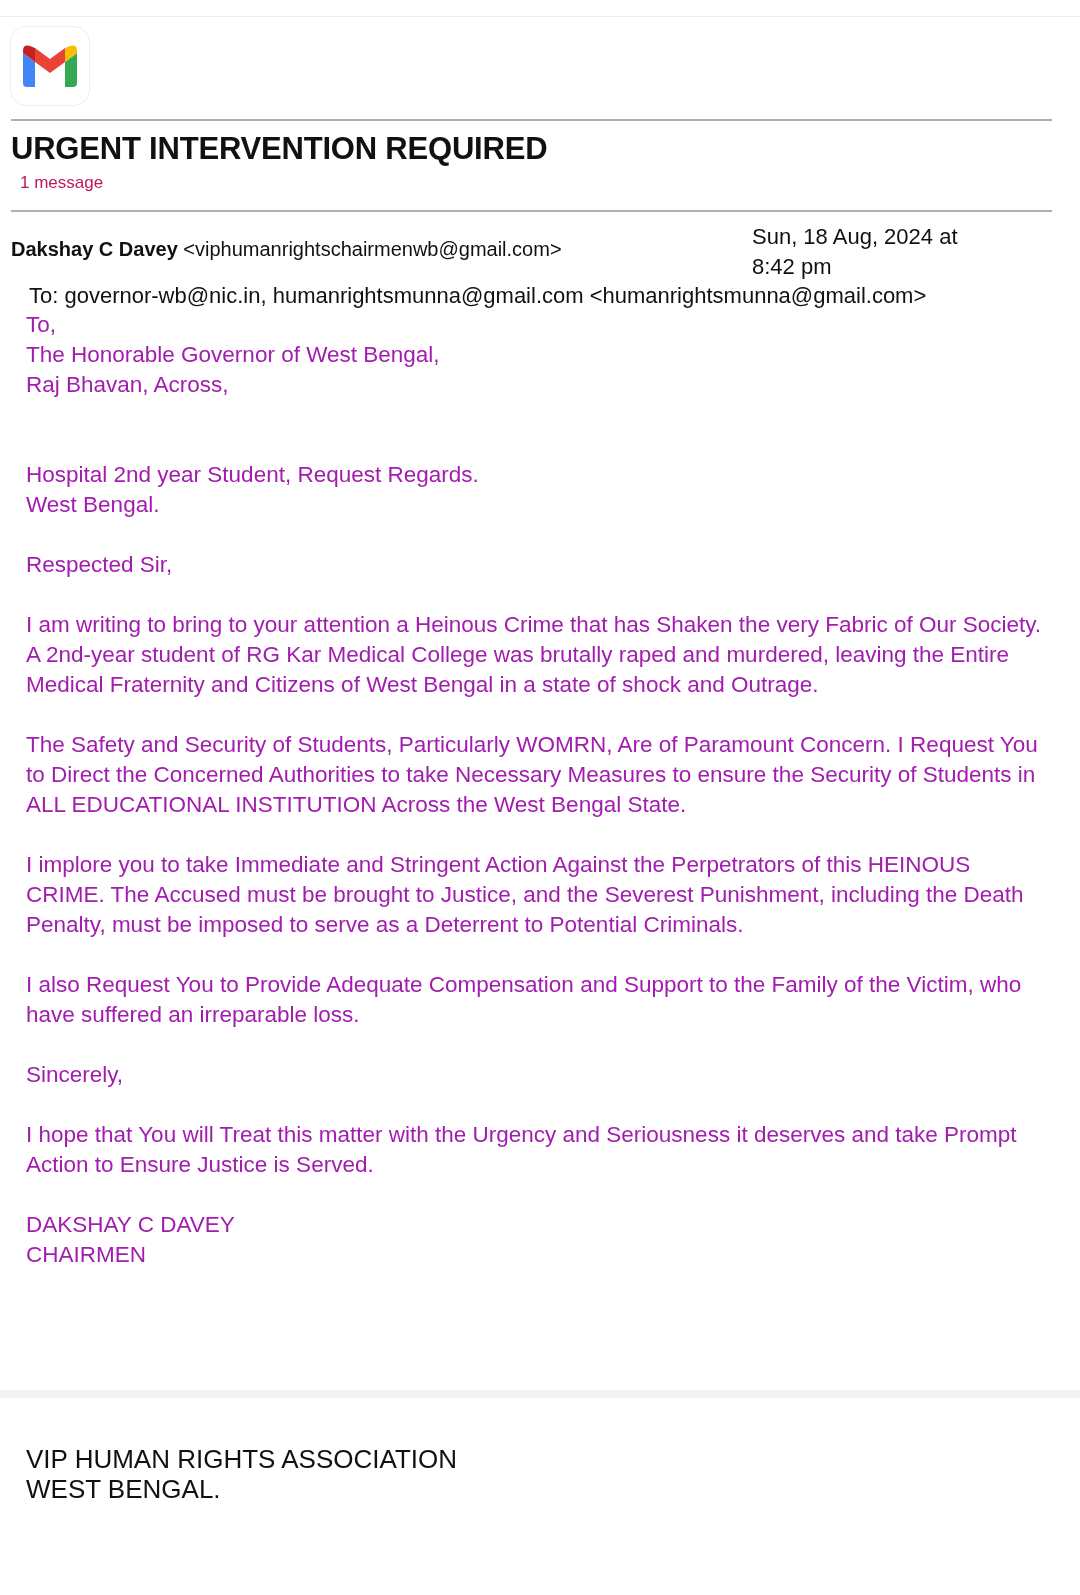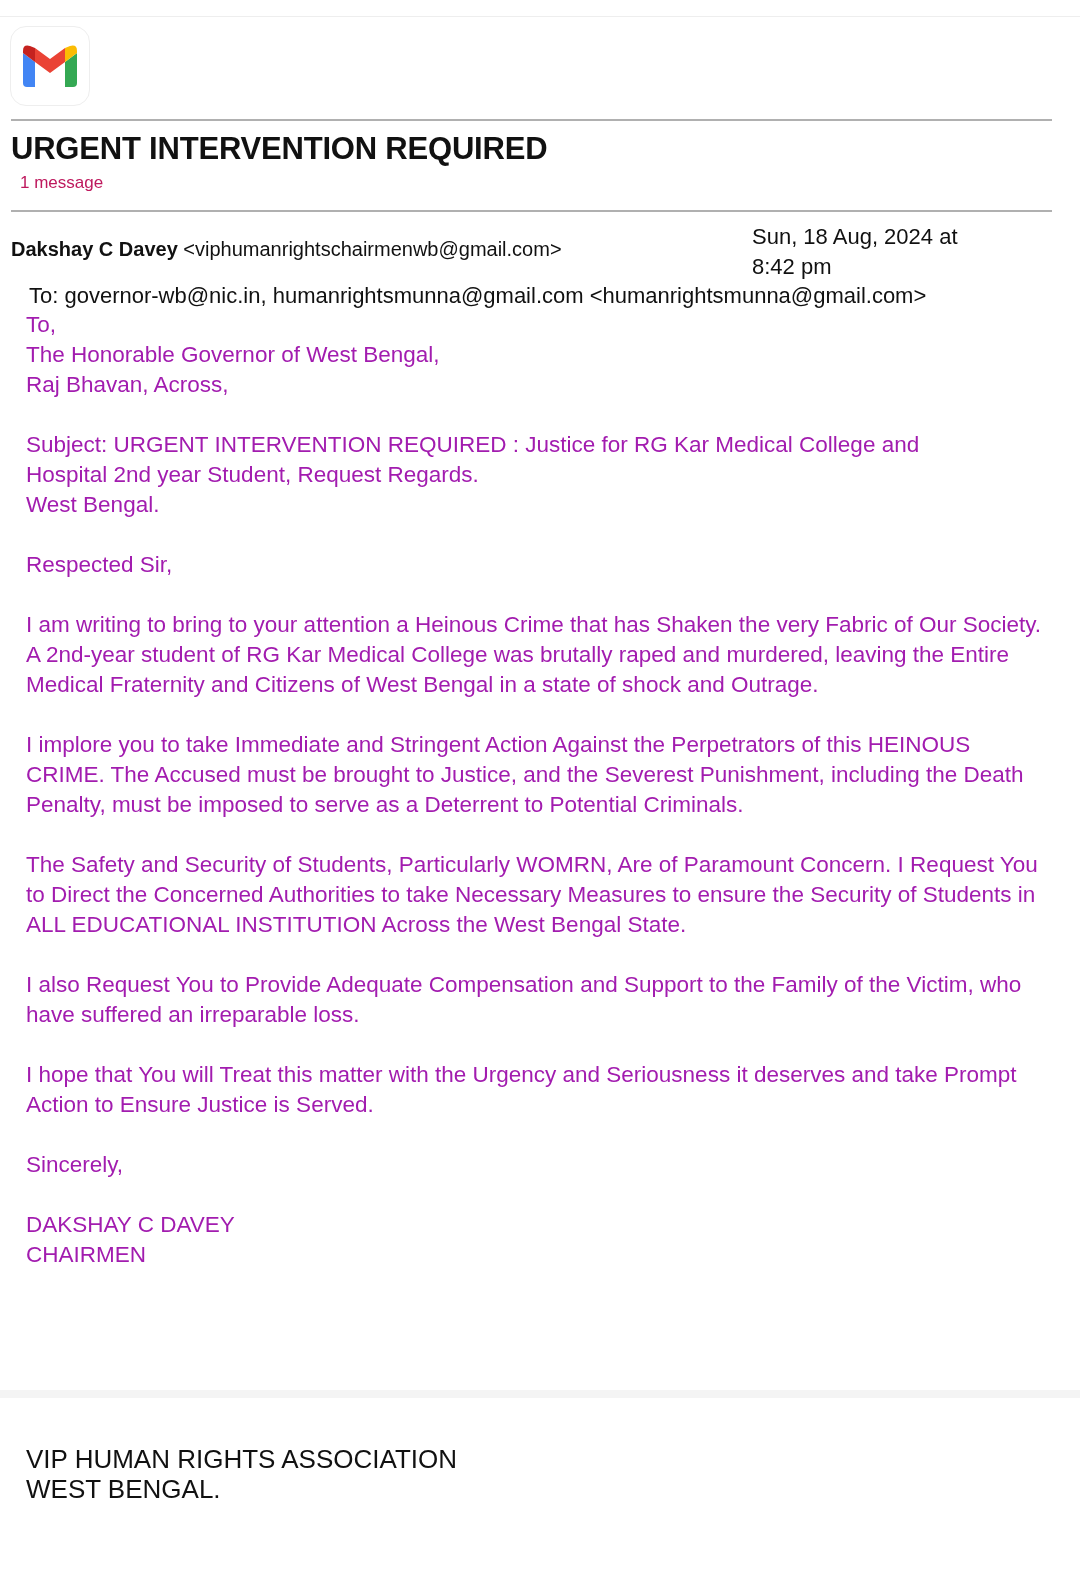--- a/index.html
+++ b/index.html
@@ -71,31 +71,31 @@
 
 <div class="to">To: governor-wb@nic.in, humanrightsmunna@gmail.com &lt;humanrightsmunna@gmail.com&gt;</div>
 
 <div class="body">
   <p>
     <span>To,</span><br>
     <span>The Honorable Governor of West Bengal,</span><br>
     <span>Raj Bhavan, Across,</span>
   </p>
   <p>
-    <span>Subject: URGENT INTERVENTION REQUIRED : Justice for RG Kar Medical College and</span><br>
+    <br>
     <span>Hospital 2nd year Student, Request Regards.</span><br>
     <span>West Bengal.</span>
   </p>
   <p>Respected Sir,</p>
   <p>I am writing to bring to your attention a Heinous Crime that has Shaken the very Fabric of Our Society. A 2nd-year student of RG Kar Medical College was brutally raped and murdered, leaving the Entire Medical Fraternity and Citizens of West Bengal in a state of shock and Outrage.</p>
+  <p>The Safety and Security of Students, Particularly WOMRN, Are of Paramount Concern. I Request You to Direct the Concerned Authorities to take Necessary Measures to ensure the Security of Students in ALL EDUCATIONAL INSTITUTION Across the West Bengal State.</p>
   <p>I implore you to take Immediate and Stringent Action Against the Perpetrators of this HEINOUS CRIME. The Accused must be brought to Justice, and the Severest Punishment, including the Death Penalty, must be imposed to serve as a Deterrent to Potential Criminals.</p>
-  <p>The Safety and Security of Students, Particularly WOMRN, Are of Paramount Concern. I Request You to Direct the Concerned Authorities to take Necessary Measures to ensure the Security of Students in ALL EDUCATIONAL INSTITUTION Across the West Bengal State.</p>
   <p>I also Request You to Provide Adequate Compensation and Support to the Family of the Victim, who have suffered an irreparable loss.</p>
+  <p>Sincerely,</p>
   <p>I hope that You will Treat this matter with the Urgency and Seriousness it deserves and take Prompt Action to Ensure Justice is Served.</p>
-  <p>Sincerely,</p>
   <p class="tight">
     <span>DAKSHAY C DAVEY</span><br>
     <span>CHAIRMEN</span>
   </p>
 </div>
 
 <div class="band"></div>
 
 <div class="footer">
   <span>VIP HUMAN RIGHTS ASSOCIATION</span><br>

